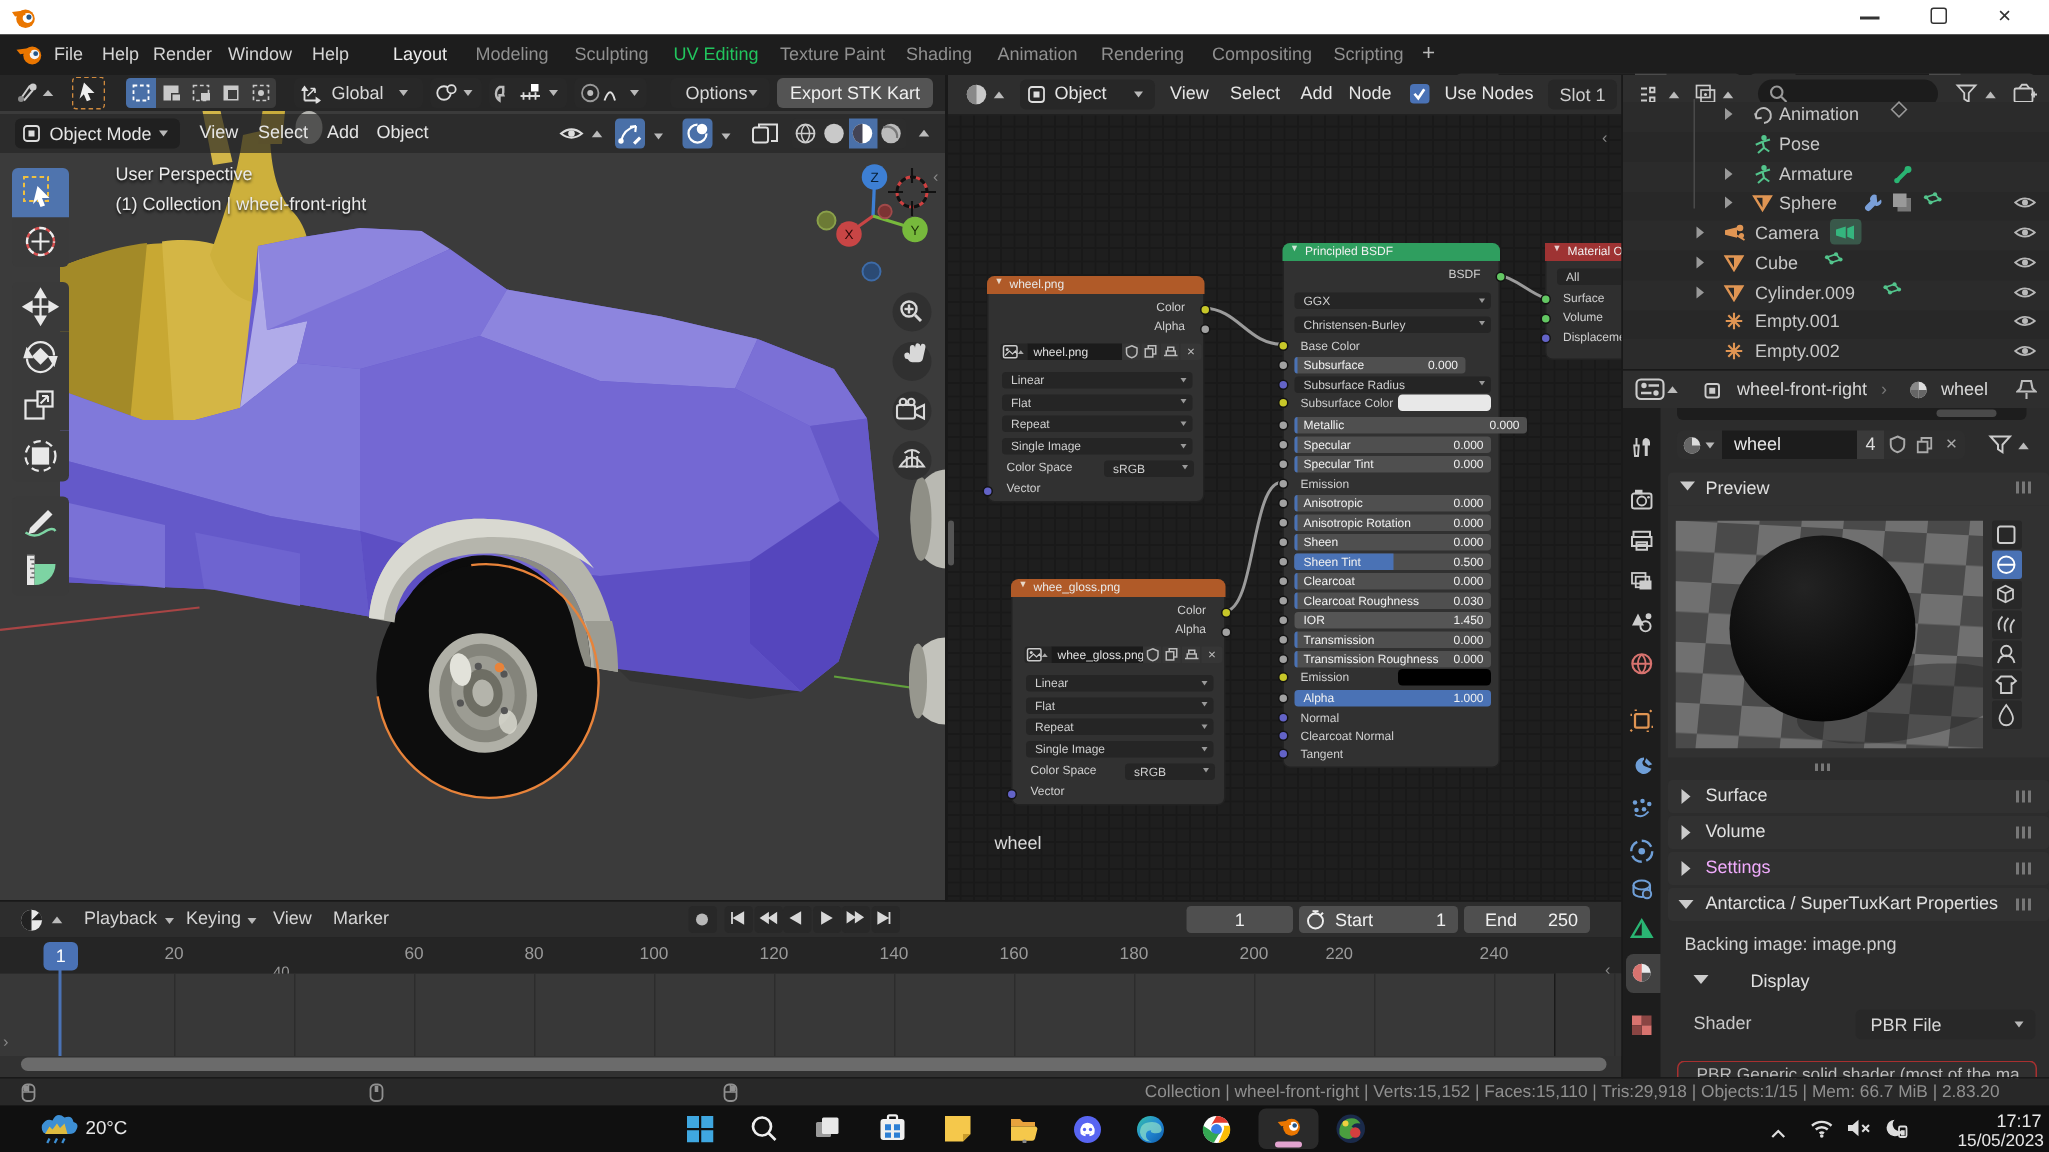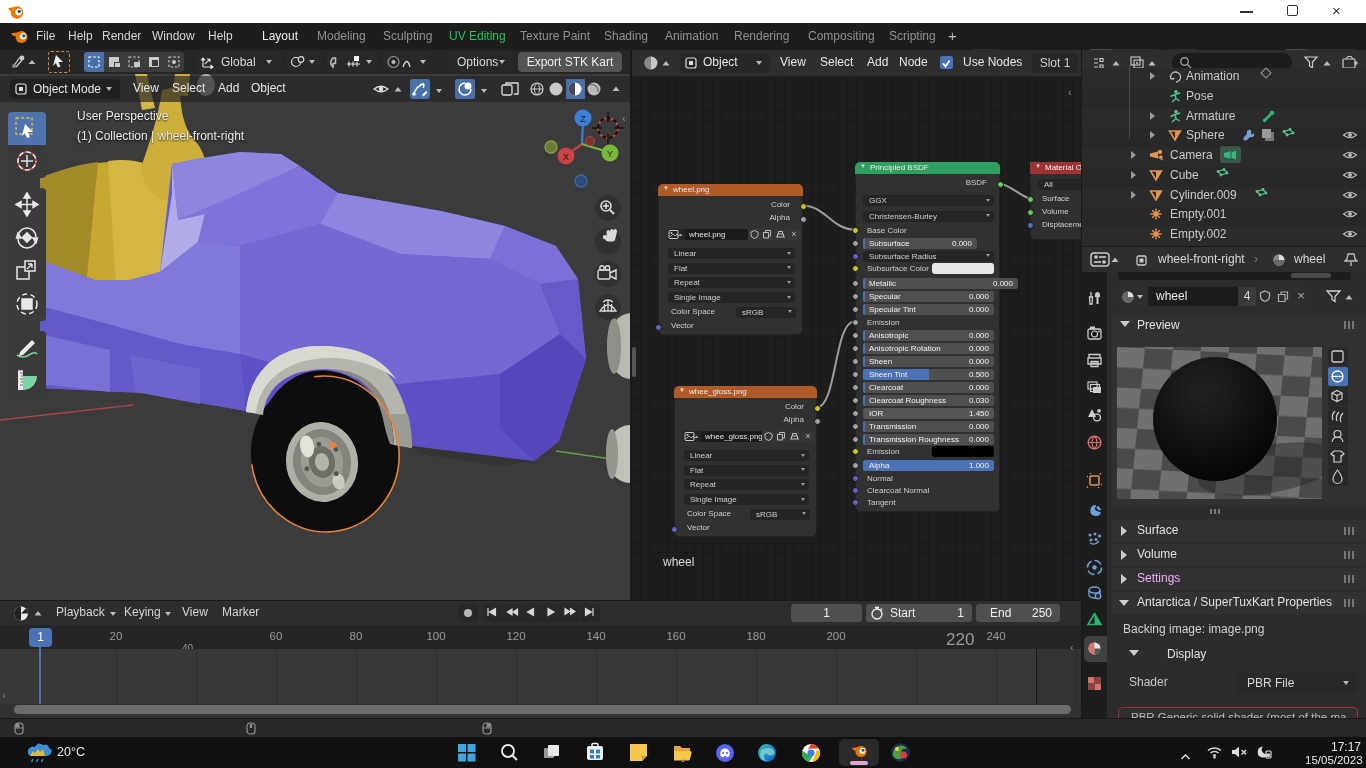--- a/index.html
+++ b/index.html
@@ -1002,21 +1002,21 @@
 <div class="abs" style="left:102px;top:29px;width:28px;text-align:center;font-size:11.5px;color:#9a9a9a">20</div>
 <div class="abs" style="left:182px;top:42px;width:28px;text-align:left;font-size:10px;color:#9a9a9a">40</div>
 <div class="abs" style="left:262px;top:29px;width:28px;text-align:center;font-size:11.5px;color:#9a9a9a">60</div>
 <div class="abs" style="left:342px;top:29px;width:28px;text-align:center;font-size:11.5px;color:#9a9a9a">80</div>
 <div class="abs" style="left:422px;top:29px;width:28px;text-align:center;font-size:11.5px;color:#9a9a9a">100</div>
 <div class="abs" style="left:502px;top:29px;width:28px;text-align:center;font-size:11.5px;color:#9a9a9a">120</div>
 <div class="abs" style="left:582px;top:29px;width:28px;text-align:center;font-size:11.5px;color:#9a9a9a">140</div>
 <div class="abs" style="left:662px;top:29px;width:28px;text-align:center;font-size:11.5px;color:#9a9a9a">160</div>
 <div class="abs" style="left:742px;top:29px;width:28px;text-align:center;font-size:11.5px;color:#9a9a9a">180</div>
 <div class="abs" style="left:822px;top:29px;width:28px;text-align:center;font-size:11.5px;color:#9a9a9a">200</div>
-<div class="abs" style="left:946px;top:29px;width:28px;text-align:left;font-size:17px;color:#9a9a9a">220</div>
+<div class="abs" style="left:874px;top:29px;width:28px;text-align:right;font-size:11px;color:#9a9a9a">220</div>
 <div class="abs" style="left:982px;top:29px;width:28px;text-align:center;font-size:11.5px;color:#9a9a9a">240</div>
 
 <div class="abs" style="left:0;top:48px;width:1081px;height:55px;background:#383838"></div>
 <div class="abs" style="left:1037px;top:48px;width:44px;height:55px;background:#333333"></div>
 <div class="abs" style="left:116px;top:48px;width:1px;height:55px;background:#2c2c2c"></div>
 <div class="abs" style="left:196px;top:48px;width:1px;height:55px;background:#2c2c2c"></div>
 <div class="abs" style="left:276px;top:48px;width:1px;height:55px;background:#2c2c2c"></div>
 <div class="abs" style="left:356px;top:48px;width:1px;height:55px;background:#2c2c2c"></div>
 <div class="abs" style="left:436px;top:48px;width:1px;height:55px;background:#2c2c2c"></div>
 <div class="abs" style="left:516px;top:48px;width:1px;height:55px;background:#2c2c2c"></div>
@@ -1045,20 +1045,21 @@
 <svg class="abs" style="left:246px;top:3px" width="10" height="13" viewBox="0 0 10 13">
         <rect x="1" y="1" width="8" height="11" rx="3" fill="none" stroke="#909090" stroke-width="1.2"></rect>
         <rect x="3.8" y="2" width="2.4" height="4" fill="#909090"></rect>
       </svg>
 <svg class="abs" style="left:482px;top:3px" width="10" height="13" viewBox="0 0 10 13">
         <rect x="1" y="1" width="8" height="11" rx="3" fill="none" stroke="#909090" stroke-width="1.2"></rect>
         <path d="M1 6 h8" stroke="#909090" stroke-width="1"></path>
         <path d="M5 1 v5" stroke="#909090" stroke-width="1"></path>
         <rect x="5" y="1.6" width="3.4" height="4" rx="1.5" fill="#909090"></rect>
       </svg>
+<div class="abs" style="right:33px;top:3px;font-size:11.5px;color:#909090">Collection | wheel-front-right | Verts:15,152 | Faces:15,110 | Tris:29,918 | Objects:1/15 | Mem: 66.7 MiB | 2.83.20</div>
 </div>
 <div class="abs" style="left:0;top:737px;width:1366px;height:31px;background:#101010">
 <svg class="abs" style="left:26px;top:5px" width="26" height="21" viewBox="0 0 26 21">
         <path d="M2 8 q3 -5 7 -3 q3 -6 8 -2 q5 -2 6 3 q4 1 2 5 q-1 3 -5 3 h-14 q-5 0 -4 -6 Z" fill="#3d8fd4"></path>
         <path d="M4 14 l3 -5 2 2 3 -4 2 3 3 -3 2 7 Z" fill="#f0c030" opacity="0.9"></path>
         <path d="M7 17 l-1.5 3 M12 17 l-1.5 3 M17 17 l-1.5 3" stroke="#3d8fd4" stroke-width="1.5"></path>
       </svg>
 <div class="abs" style="left:57px;top:8px;color:#e8e8e8;font-size:12.5px">20°C</div>
 <svg class="abs" style="left:457px;top:6px" width="19" height="19" viewBox="0 0 19 19">
         <rect x="1" y="1" width="8" height="8" fill="#3fa7e0"></rect>

